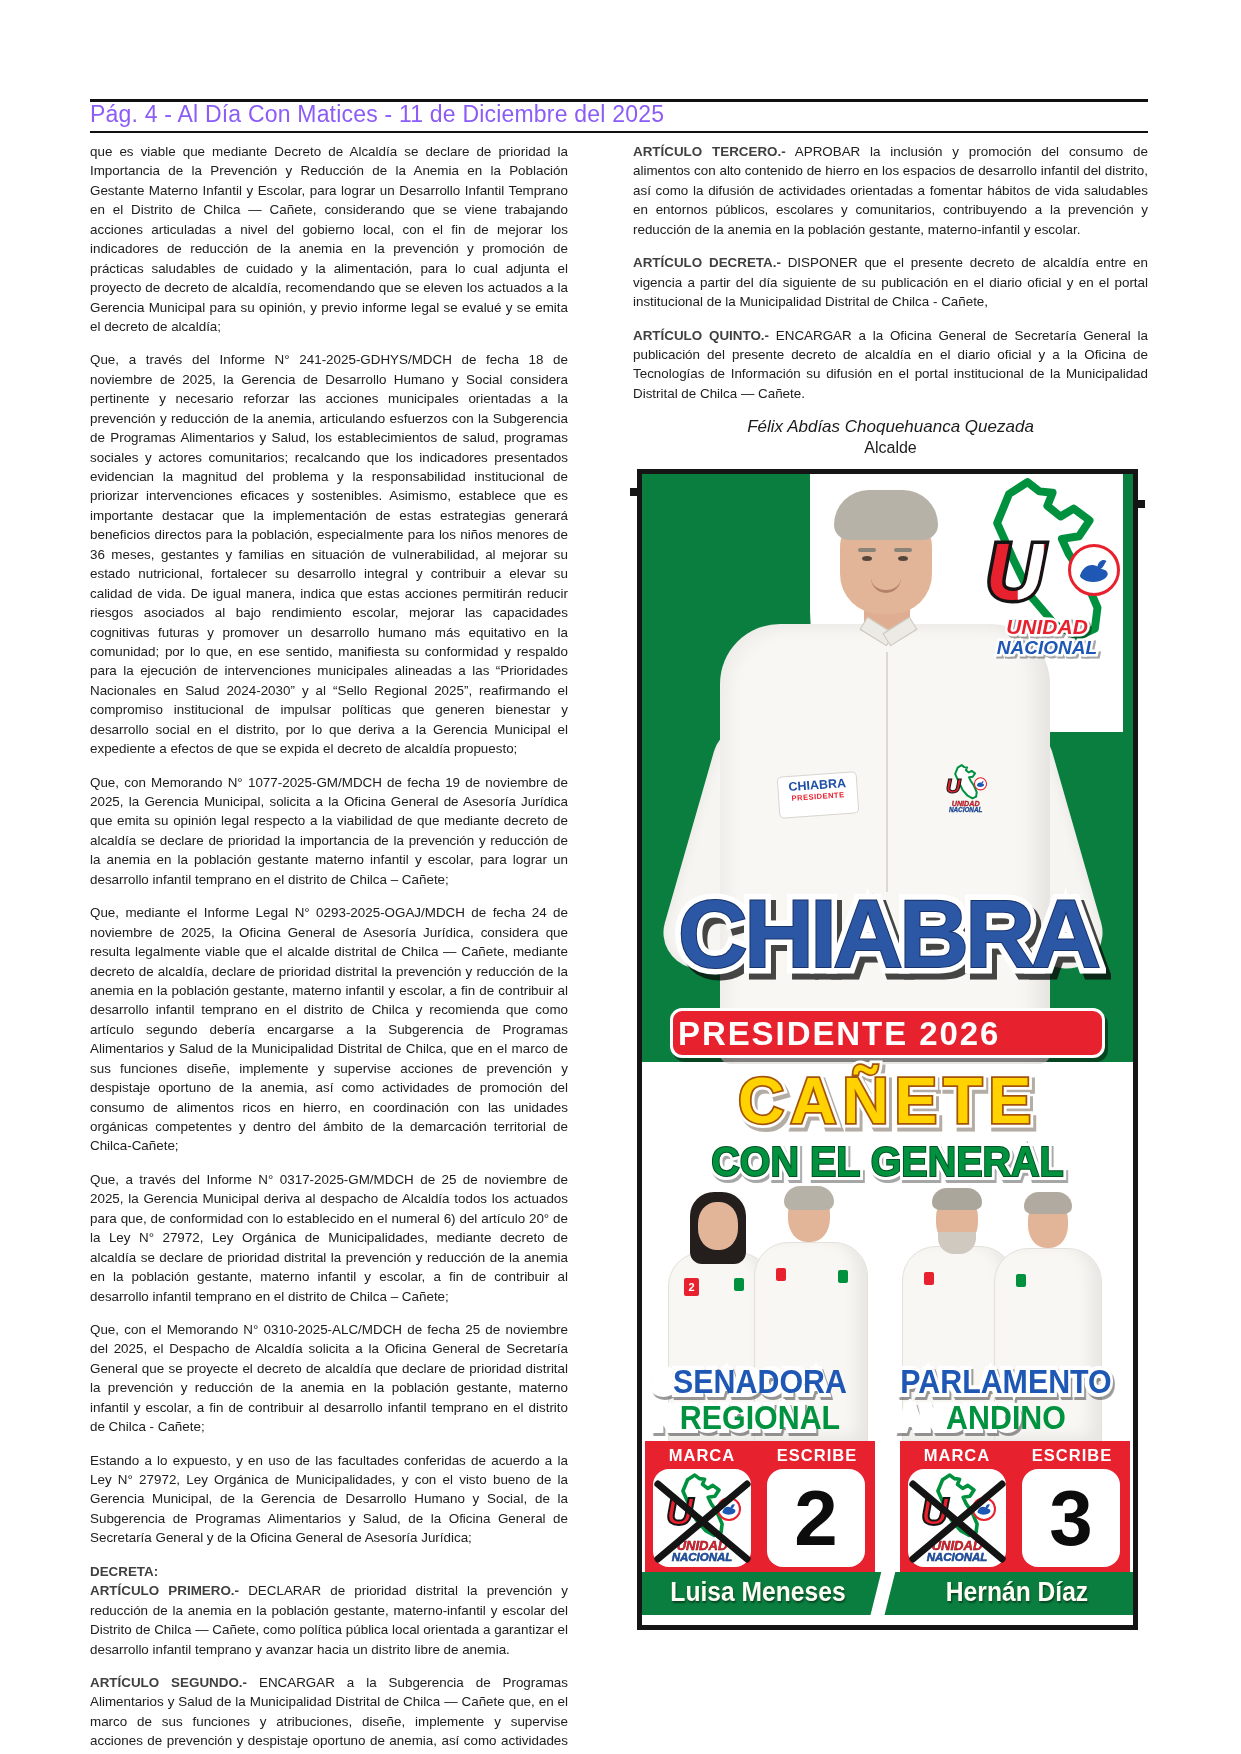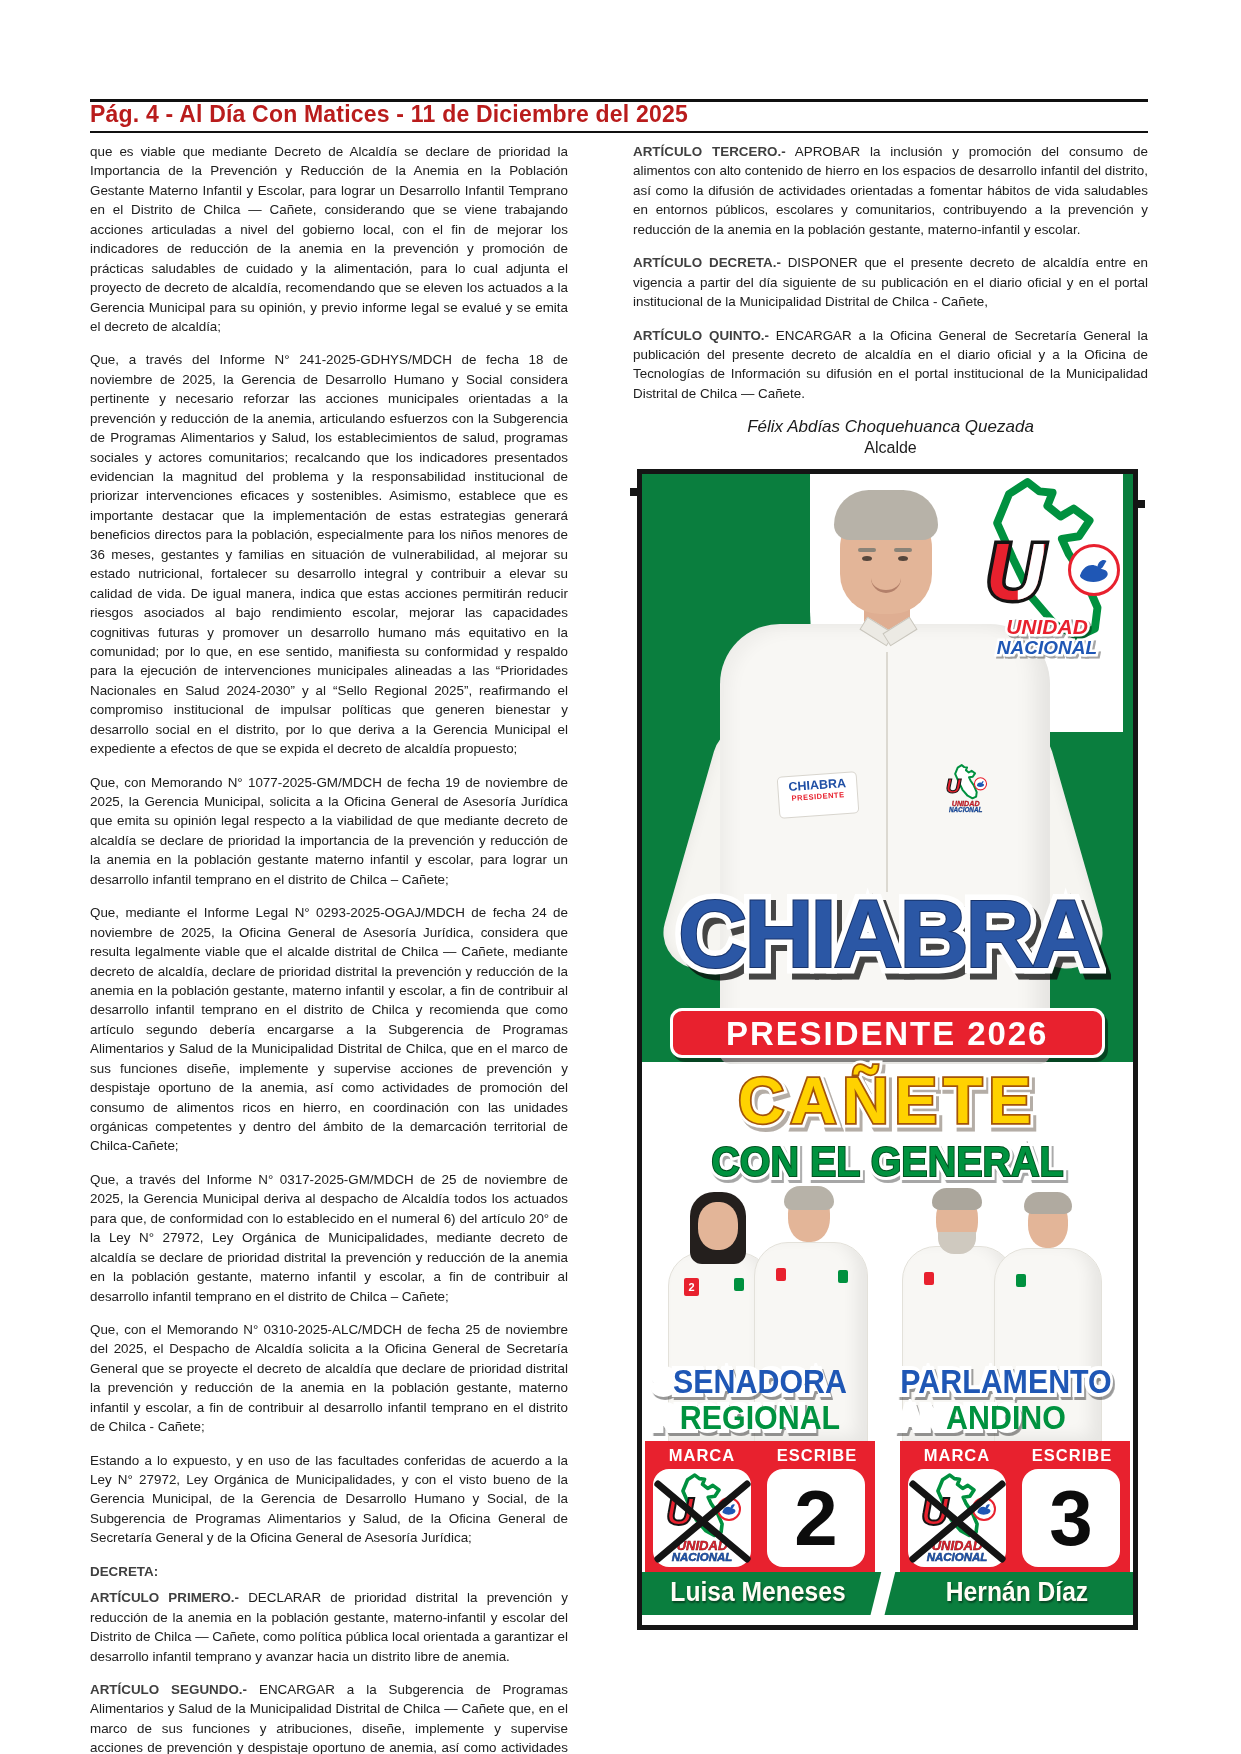--- a/index.html
+++ b/index.html
@@ -2,28 +2,28 @@
 <html><head>
 <meta charset="utf-8">
 <style>
   html,body{margin:0;padding:0;background:#ffffff;}
   body{font-family:"Liberation Sans", sans-serif; color:#1c1c1c;}
   .page{position:relative;width:1241px;height:1754px;background:#fff;overflow:hidden;}
 
   .rule{position:absolute;left:90px;width:1058px;background:#101010;}
   .rule-top{top:99px;height:3px;}
   .rule-mid{top:131px;height:2px;}
-  .masthead{position:absolute;left:90px;top:101px;margin:0;font-size:23px;font-weight:bold;letter-spacing:0.2px;color:#b91c1c;}
+  .masthead{position:absolute;left:90px;top:101px;margin:0;font-size:23px;font-weight:normal;letter-spacing:0.2px;color:#8b5cf6;}
 
   .col{position:absolute;top:142px;}
   .col-left{left:90px;width:478px;}
   .col-right{left:633px;width:515px;}
   .para{margin:0 0 14px 0;font-size:13.4px;line-height:1.45;text-align:justify;color:#202020;}
   .para .lead{color:#404040;}
-  .para.tight{margin-bottom:7px;}
+  .para.tight{margin-bottom:0;}
 
   .signature{margin-top:14px;text-align:center;}
   .sig-name{font-style:italic;font-size:17px;color:#1b1b1b;}
   .sig-role{font-size:16px;margin-top:2px;}
 
   
   .ad{position:relative;width:501px;height:1161px;border:5px solid #151515;background:#ffffff;margin:12px 0 0 4px;box-sizing:border-box;}
   .tick{position:absolute;width:8px;height:8px;background:#151515;}
   .tick-l{left:-12px;top:14px;}
   .tick-r{right:-12px;top:26px;}
@@ -72,21 +72,21 @@
   .otx{position:relative;display:inline-block;line-height:1;}
   .otx span{white-space:nowrap;}
   .otx .s1,.otx .s2{position:absolute;left:0;top:0;}
   .otx .fl{position:relative;}
 
   .headline{position:absolute;left:0;top:404px;width:100%;text-align:center;font-weight:900;font-size:97px;letter-spacing:-4px;}
   .headline .s1{-webkit-text-stroke:13px #fff;color:#fff;filter:drop-shadow(5px 6px 0 rgba(10,10,10,.75));}
   .headline .s2{-webkit-text-stroke:2px #17336b;color:#17336b;}
   .headline .fl{color:#2b57a5;}
 
-  .sub-banner{position:absolute;left:28px;top:534px;width:435px;height:50px;background:#e8212e;border:3px solid #fff;border-radius:12px;box-shadow:3px 4px 0 rgba(0,0,0,.45);display:flex;align-items:center;justify-content:center;box-sizing:border-box;}
+  .sub-banner{position:absolute;left:28px;top:534px;width:435px;height:50px;background:#e8212e;border:3px solid #fff;border-radius:12px;box-shadow:3px 4px 0 rgba(0,0,0,.45);display:flex;align-items:center;justify-content:flex-start;box-sizing:border-box;}
   .sub-banner .txt{color:#fff;font-weight:900;font-size:34px;letter-spacing:2px;transform:scaleX(0.97);}
 
   .canete{position:absolute;left:0;top:590px;width:100%;text-align:center;font-weight:900;font-size:64px;letter-spacing:6px;}
   .canete .s1{-webkit-text-stroke:9px #ffffff;color:#fff;filter:drop-shadow(3px 4px 0 rgba(40,20,0,.35));}
   .canete .s2{-webkit-text-stroke:3.5px #a3540a;color:#a3540a;}
   .canete .fl{color:#ffd200;}
 
   .slogan{position:absolute;left:0;top:664px;width:100%;text-align:center;font-weight:900;font-size:42px;}
   .slogan .otx{transform:scaleX(0.94);}
   .slogan .s1{-webkit-text-stroke:8px #fff;color:#fff;filter:drop-shadow(2px 3px 0 rgba(0,0,0,.35));}

